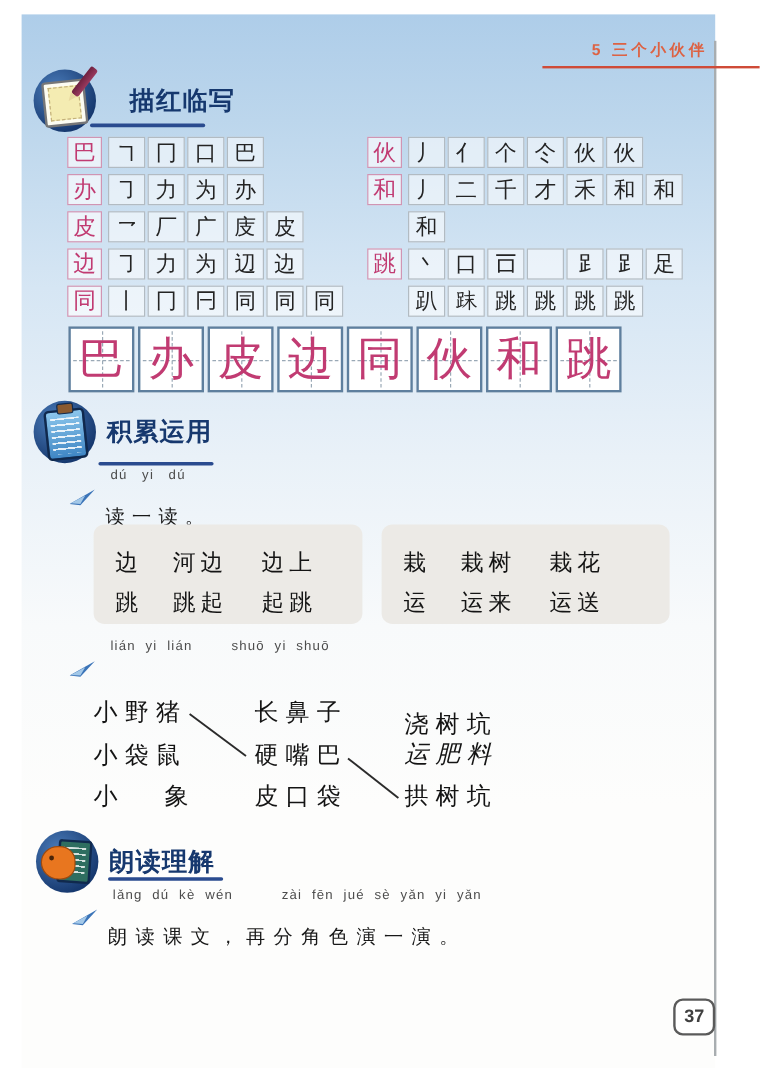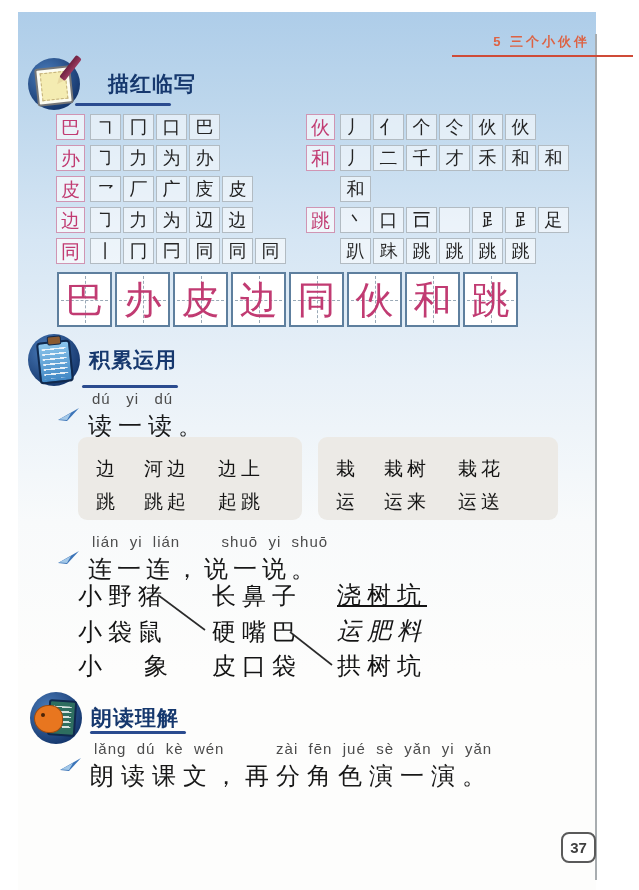--- a/index.html
+++ b/index.html
@@ -70,38 +70,38 @@
   .t-box .h{position:absolute;left:2px;right:2px;top:50%;border-top:1px dashed #9aa9b6;}
   .t-box .v{position:absolute;top:2px;bottom:2px;left:50%;border-left:1px dashed #9aa9b6;}
   .t-char{font-size:38px;color:#c13b72;z-index:1;line-height:1;}
 
   
   .prompt{position:absolute;display:flex;gap:8px;}
   #prompt1{left:58px;top:390px;}
   #prompt2{left:58px;top:533px;}
   #prompt3{left:60px;top:740px;}
   .arrow-icon{margin-top:17px;flex:0 0 auto;}
-  .p-pinyin{font-family:"Liberation Sans",sans-serif;font-size:15px;color:#4c4c4c;
+  .p-pinyin{font-family:"Liberation Sans",sans-serif;font-size:11px;color:#4c4c4c;
         white-space:pre;letter-spacing:1px;margin-left:4px;height:14px;}
-  .p-text{font-size:24px;color:#181818;white-space:pre;margin-top:6px;}
+  .p-text{font-size:16px;color:#181818;white-space:pre;margin-top:17px;}
   #prompt1 .p-text{letter-spacing:6px;}
   #prompt2 .p-text{letter-spacing:5px;}
   #prompt3 .p-text{letter-spacing:7px;}
 
   
   .word-box{position:absolute;background:#eceae6;border-radius:9px;padding-top:15px;}
   #wordbox1{left:78px;top:437px;width:224px;height:68px;}
   #wordbox2{left:318px;top:437px;width:240px;height:68px;}
   .wb-line{display:flex;padding-left:18px;height:33px;align-items:center;font-size:19px;color:#141414;}
   .wb-term{letter-spacing:4px;white-space:pre;}
   .wb-t1{width:48px;}
   .wb-t2{width:74px;}
 
   
-  #matching{position:absolute;left:78px;top:581px;width:360px;height:100px;font-size:24px;color:#141414;}
+  #matching{position:absolute;left:78px;top:581px;width:360px;height:100px;font-size:20px;color:#141414;}
   .m-item{position:absolute;white-space:pre;letter-spacing:6px;line-height:1;}
   #match-lines{position:absolute;left:0;top:0;pointer-events:none;}
 
   
   #page-num{position:absolute;left:561px;top:832px;width:31px;height:27px;border:2px solid #5a5a5a;
         border-radius:8px;display:flex;align-items:center;justify-content:center;
         font:700 15px "Liberation Sans",sans-serif;color:#404040;background:#fff;}
 </style>
 </head>
 <body>
@@ -301,36 +301,35 @@
 
   <div class="prompt" id="prompt2">
     <span class="arrow-icon">
       <svg width="22" height="15" viewBox="0 0 22 15">
           <polygon points="0,13 21,1 9,14" fill="#3b74b8"></polygon>
           <polygon points="1,12.4 13,6 9,13" fill="#a3c8e8"></polygon>
         </svg>
     </span>
     <span>
       <span class="p-pinyin" style="display:block">lián  yi  lián        shuō  yi  shuō</span>
-      <span class="p-text" style="display:block">连一连，说一说。</span>
     </span>
   </div>
 
   <div id="matching">
     <svg id="match-lines" width="360" height="100" viewBox="0 0 360 100">
       <line x1="80" y1="14" x2="127" y2="49" stroke="#2b2b2b" stroke-width="1.6"></line>
       <line x1="212" y1="51" x2="254" y2="84" stroke="#2b2b2b" stroke-width="1.6"></line>
     </svg>
   <div class="m-item" style="left: 0px; top: 3px;">小野猪</div>
       <div class="m-item" style="left: 0px; top: 39px;">小袋鼠</div>
       <div class="m-item" style="left: 0px; top: 73px;">小   象</div>
       <div class="m-item" style="left: 134px; top: 3px;">长鼻子</div>
       <div class="m-item" style="left: 134px; top: 39px;">硬嘴巴</div>
       <div class="m-item" style="left: 134px; top: 73px;">皮口袋</div>
-      <div class="m-item" style="left: 259px; top: 2px; text-decoration: underline;">浇树坑</div>
+      <div class="m-item" style="left: 259px; top: 13px;">浇树坑</div>
       <div class="m-item" style="left: 259px; top: 38px; font-style: italic;">运肥料</div>
       <div class="m-item" style="left: 259px; top: 73px;">拱树坑</div>
     </div>
 
   <div class="sec-header" id="sec3-header">
     <span class="icon">
       <span class="board"></span>
       <span class="critter"></span>
     </span>
     <span class="sec-title">朗读理解</span>

